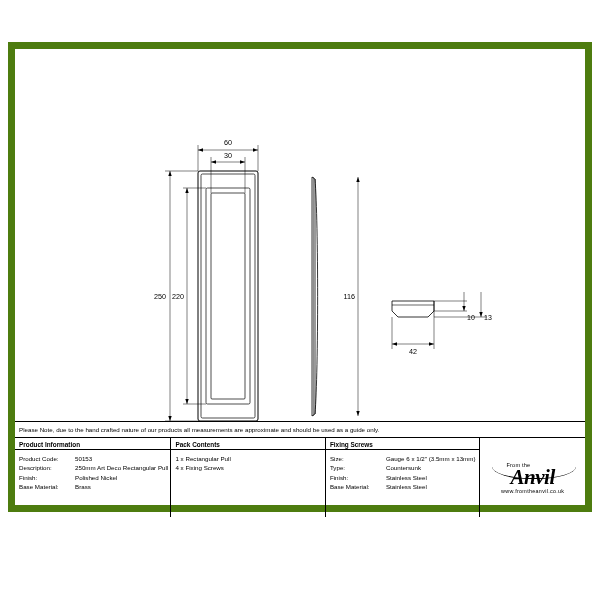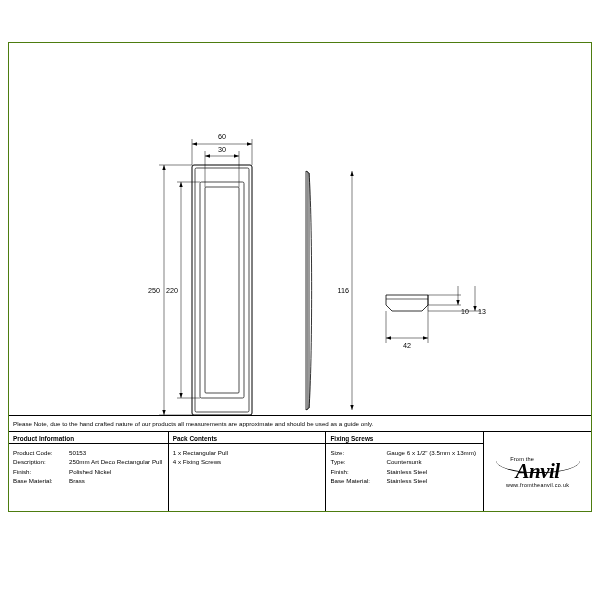--- a/index.html
+++ b/index.html
@@ -7,21 +7,21 @@
     width:600px;height:600px;
     background:#ffffff;
     font-family:"Liberation Sans", sans-serif;
     color:#000;
     overflow:hidden;
   }
   .sheet{
     position:absolute;
     left:8px; top:42px;
     width:584px; height:470px;
-    border:1px solid #4d7c0f;
+    border:7px solid #4d7c0f;
     background:#fff;
     box-sizing:border-box;
   }
   
   .drawing{
     position:absolute;
     left:0; top:0; right:0;
     height:373px;
     border-bottom:1px solid #000;
     box-sizing:border-box;

